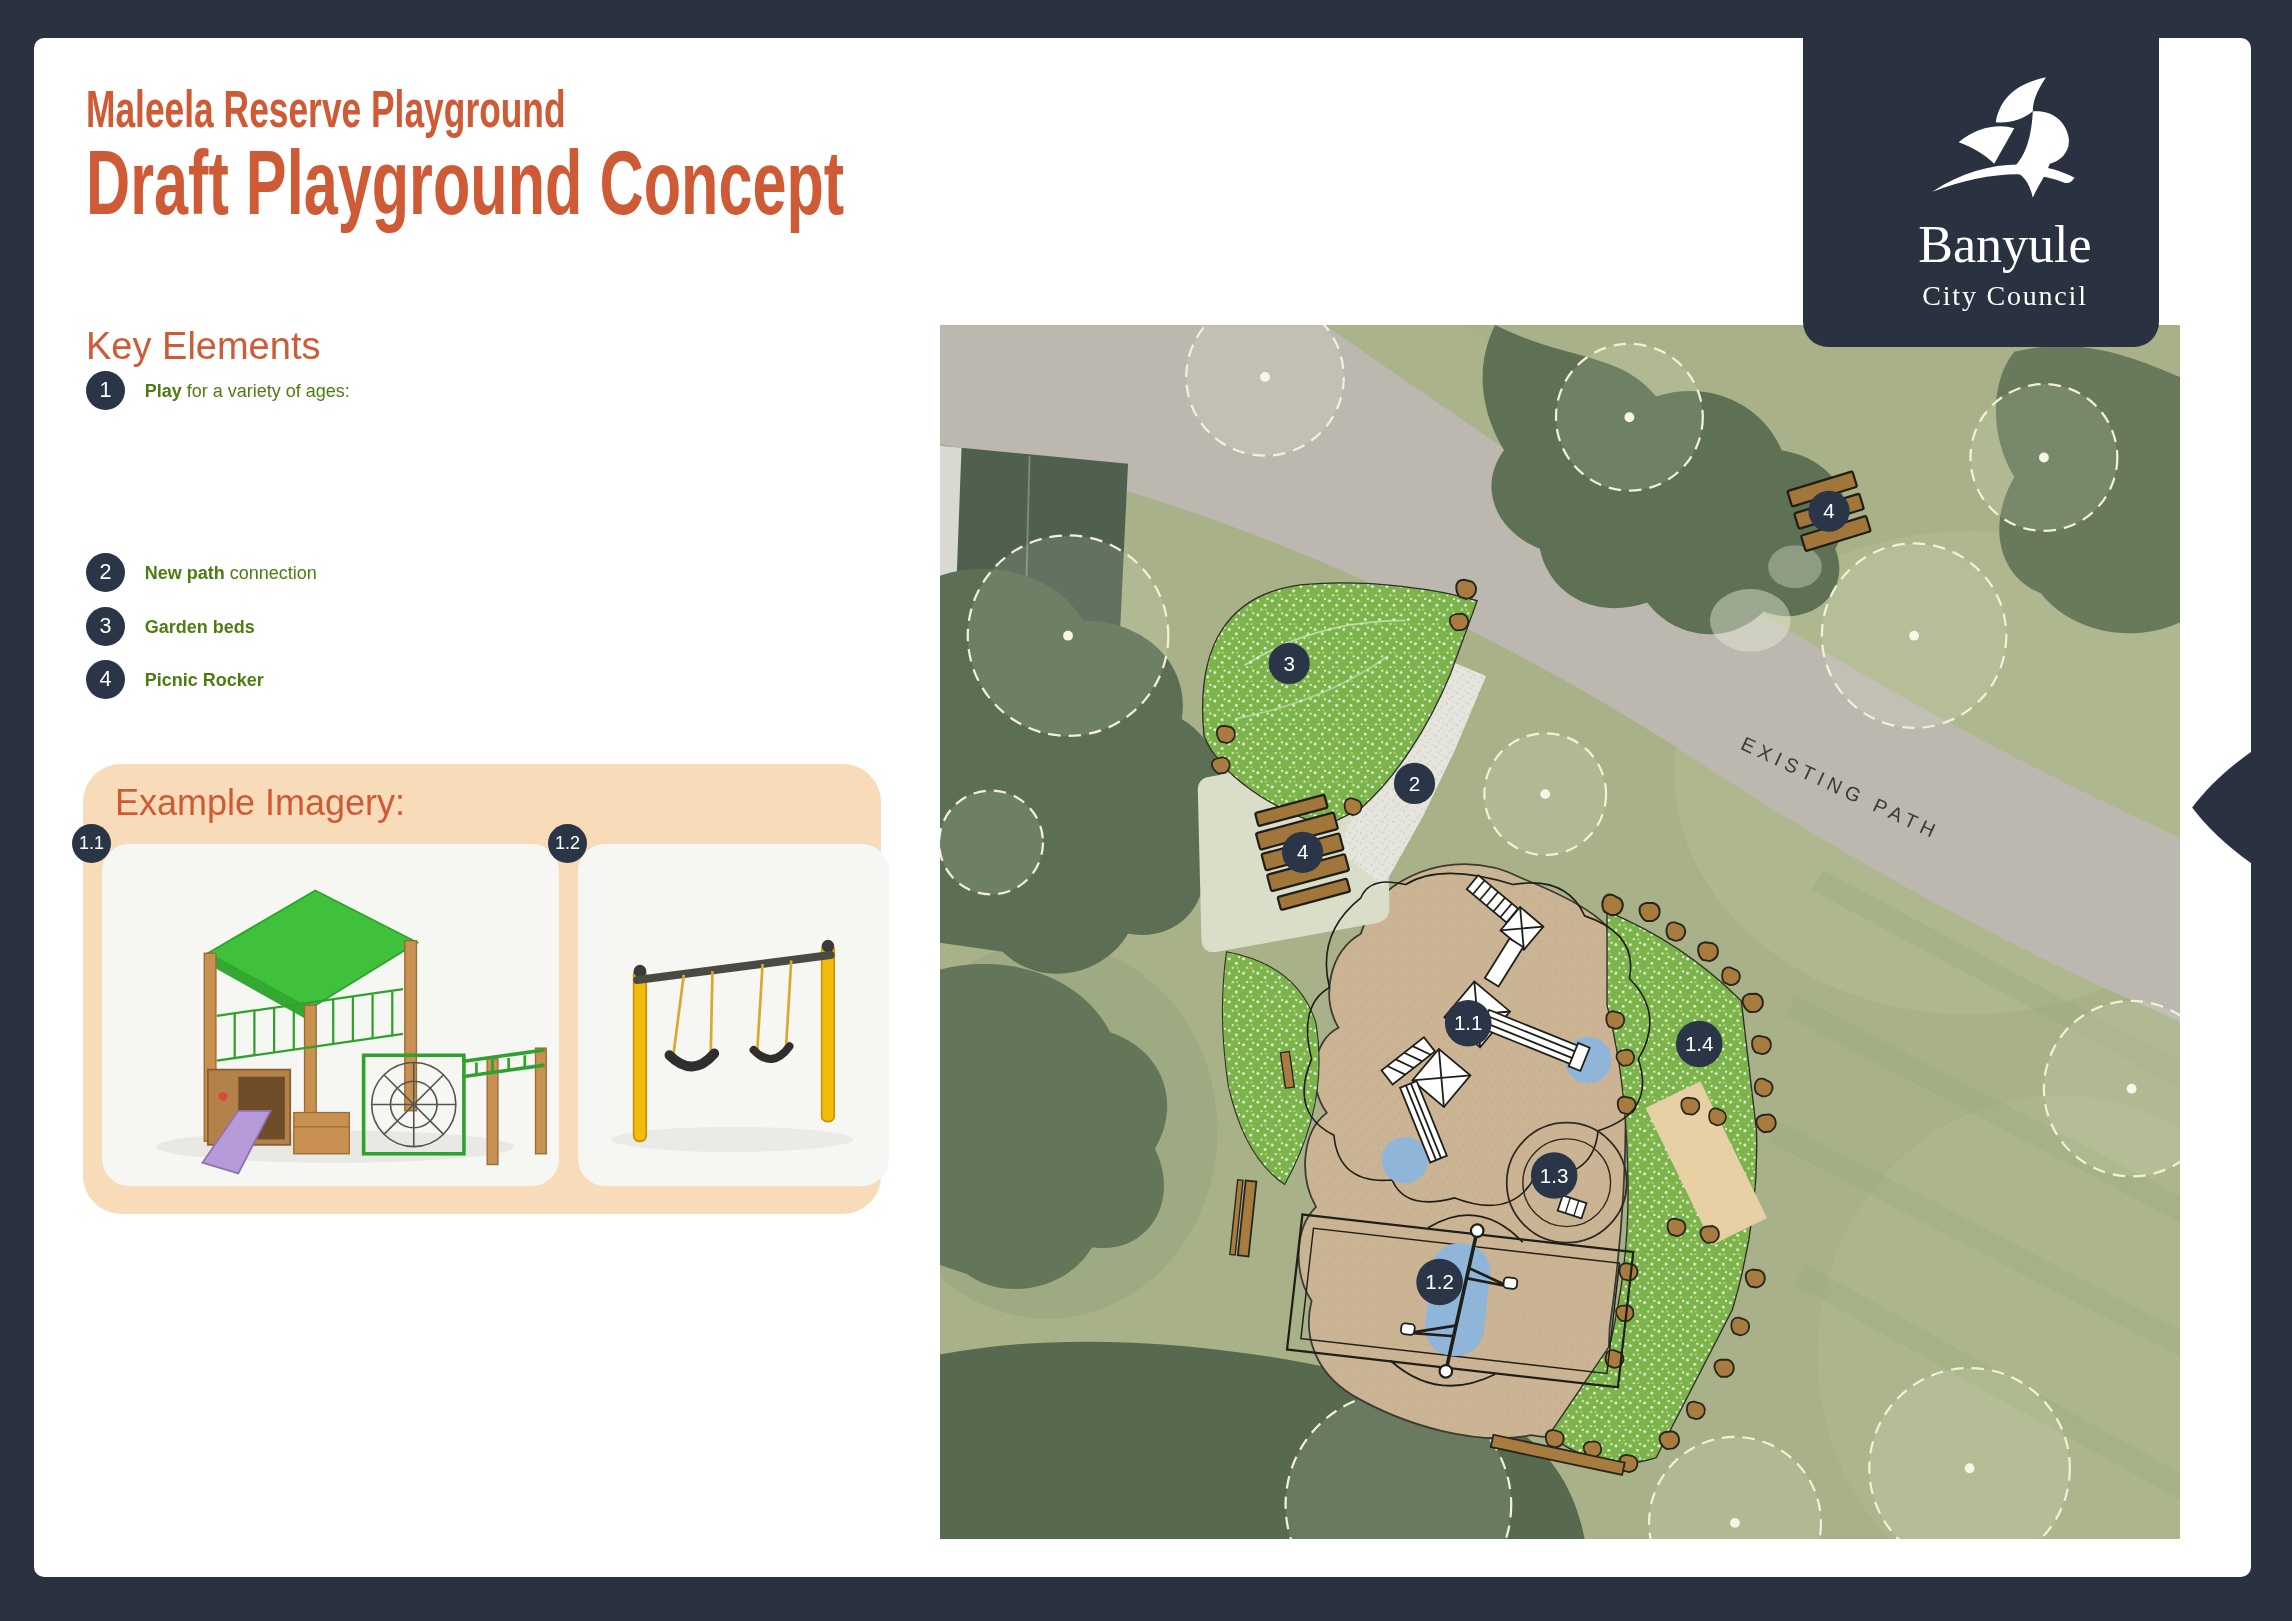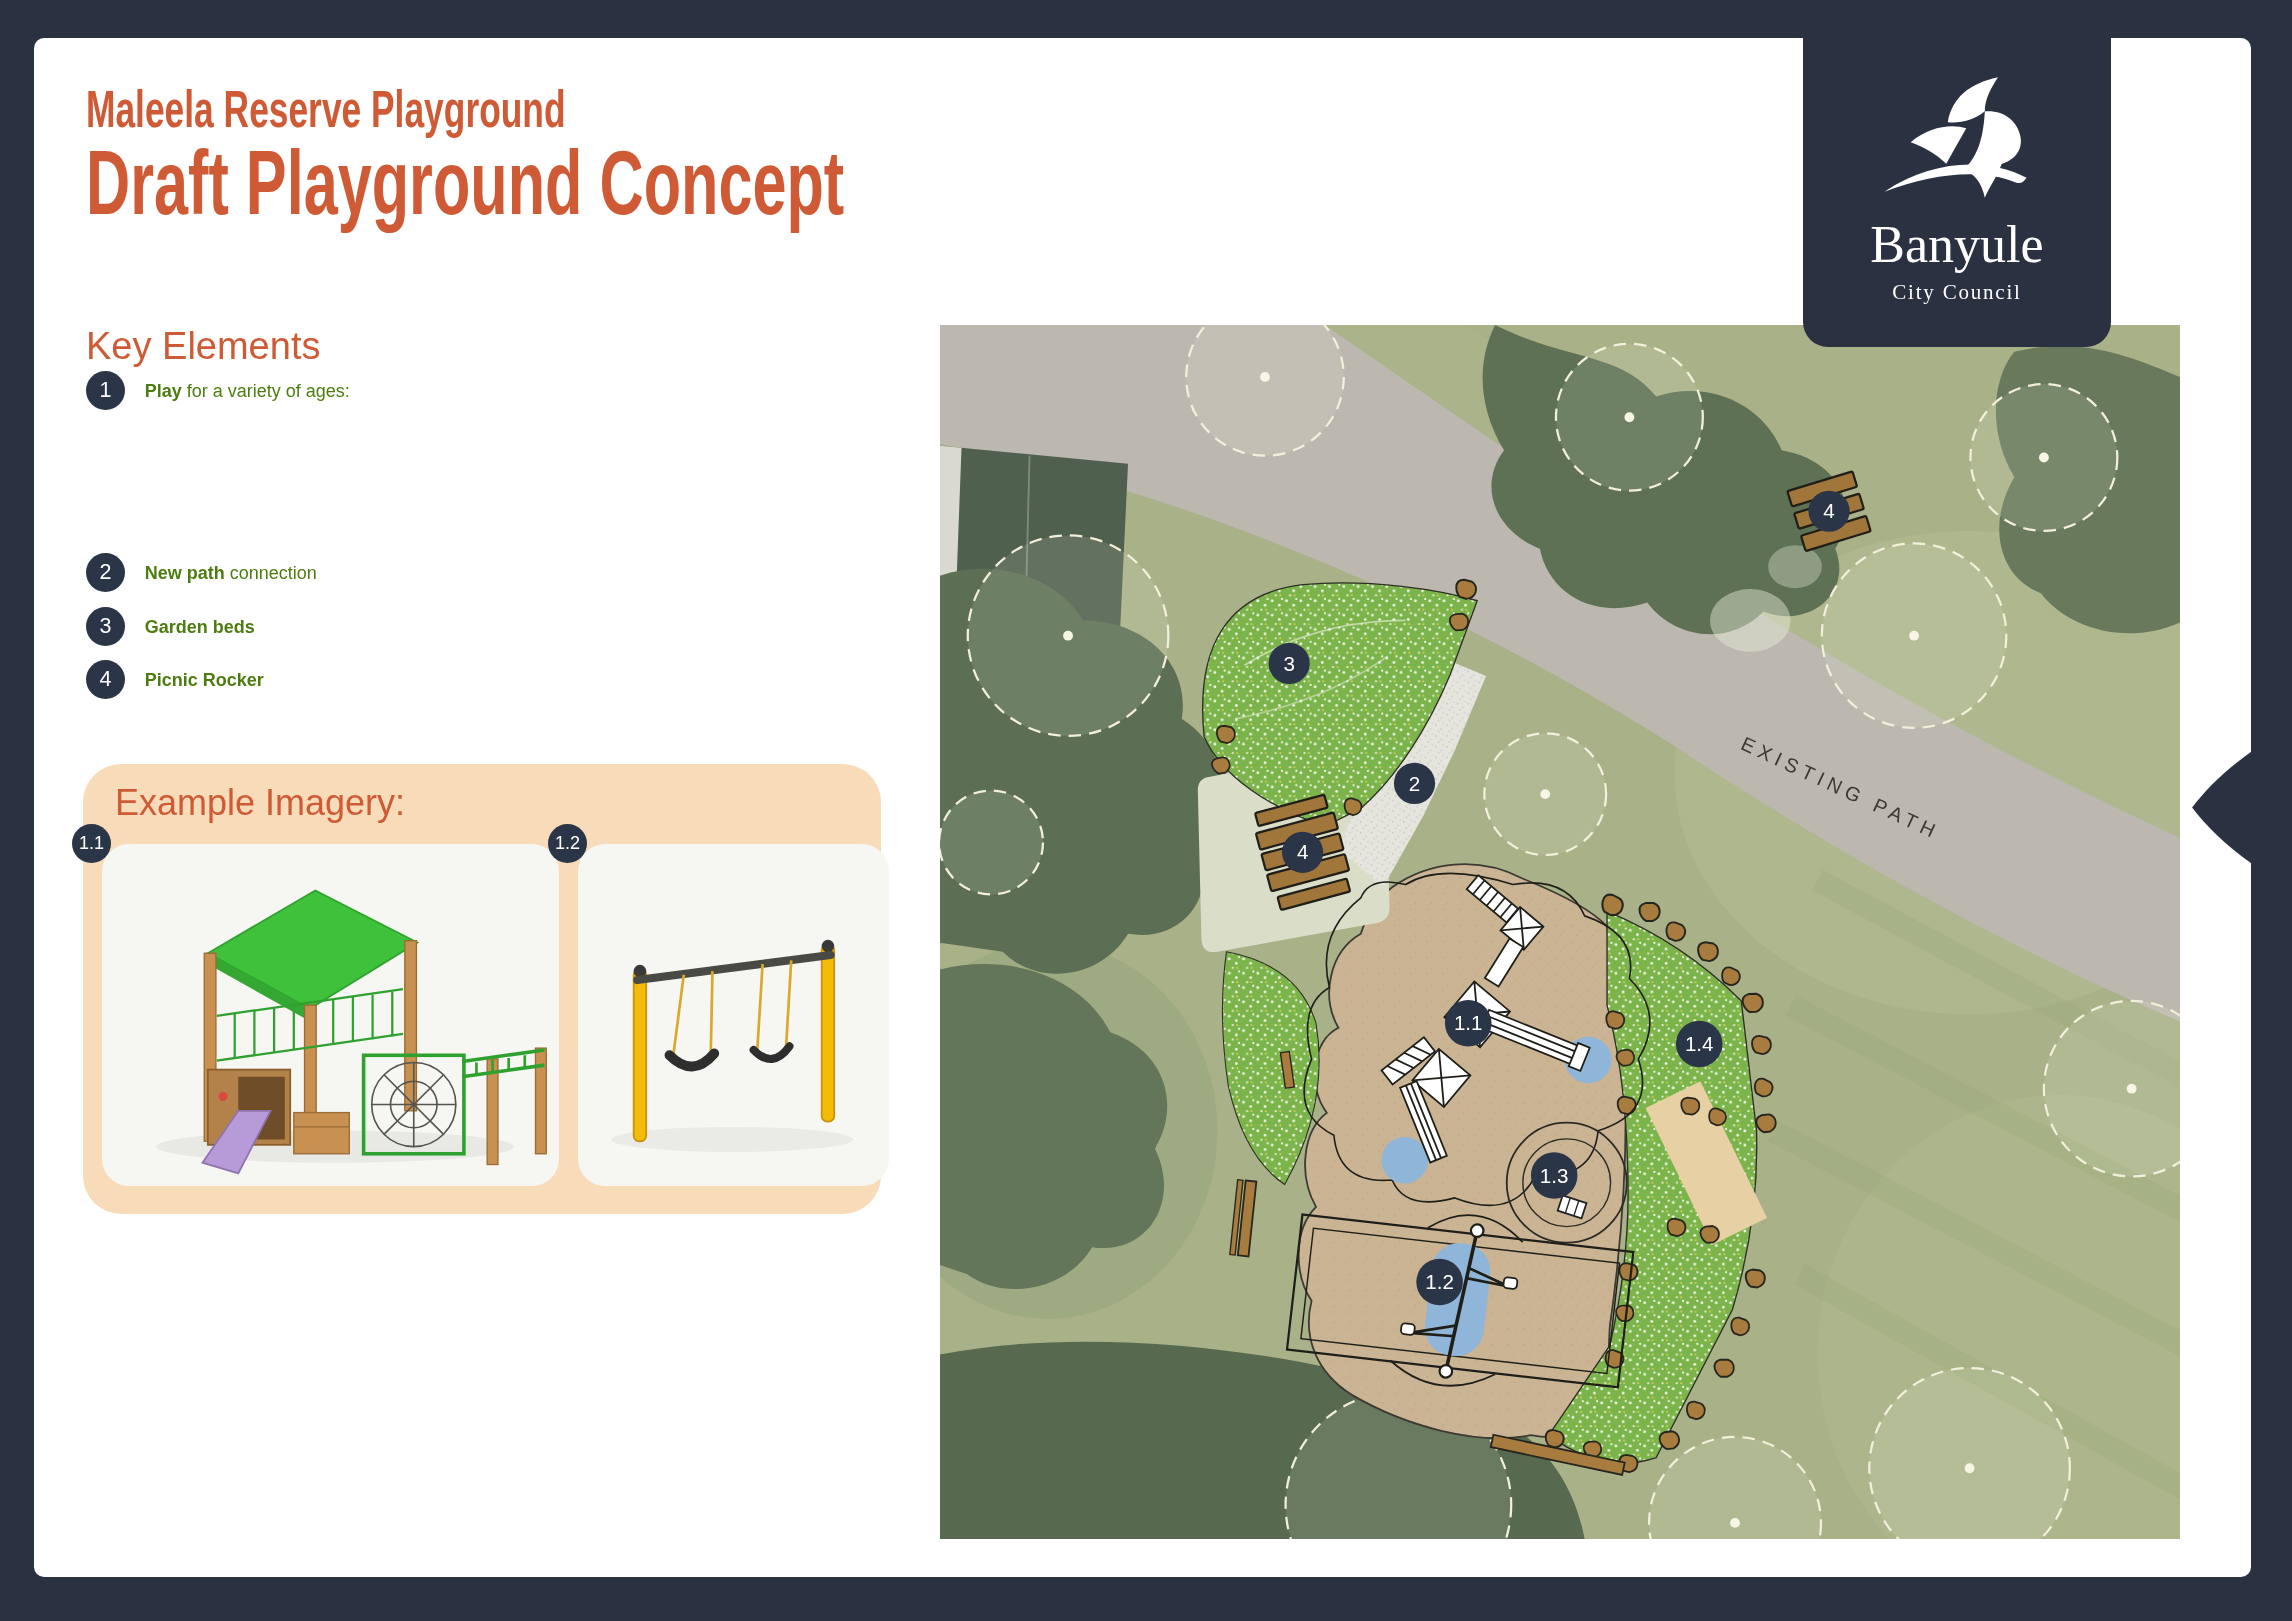--- a/index.html
+++ b/index.html
@@ -7,23 +7,23 @@
         font-family:"Liberation Sans",sans-serif;}
   .content{position:absolute;left:34px;top:38px;width:2217px;height:1539px;background:#ffffff;
         border-radius:10px;}
   
   .t1,.t2{position:absolute;left:52px;color:#CE5B35;font-weight:bold;white-space:nowrap;
         transform:scaleX(.68);transform-origin:0 0;line-height:1;}
   .t1{top:45px;font-size:52px;}
   .t2{top:100px;font-size:90px;}
   
   .logo-box{position:absolute;left:1769px;top:0;width:308px;height:309px;background:#2A3140;
-        border-radius:0 0 25px 25px;display:flex;flex-direction:column;align-items:center;z-index:6;}
+        border-radius:0 0 25px 25px;display:flex;flex-direction:column;align-items:center;z-index:6;padding-left:48px;}
   .logo-name{font-family:"Liberation Serif",serif;font-size:52px;color:#fff;margin-top:9px;line-height:1;}
-  .logo-sub{font-family:"Liberation Serif",serif;font-size:21px;color:#fff;margin-top:9px;letter-spacing:1.8px;}
+  .logo-sub{font-family:"Liberation Serif",serif;font-size:28px;color:#fff;margin-top:9px;letter-spacing:1.8px;}
   
   .ke-head{position:absolute;left:52px;top:287px;font-size:38px;color:#CE5B35;text-align:right;}
   .ke-item{position:absolute;left:52px;display:flex;gap:19.7px;}
   .num-circle{width:39px;height:39px;border-radius:50%;background:#2A3547;color:#fff;font-size:21.5px;
         display:flex;align-items:center;justify-content:center;flex:none;}
   .ke-text{font-size:18px;color:#4d7c0f;padding-top:8px;line-height:1.4;}
   .ke-text b{font-weight:bold;}
   .ke-sub{margin-top:5.4px;line-height:26px;font-weight:normal;}
   .ke-sub div{white-space:nowrap;}
   

